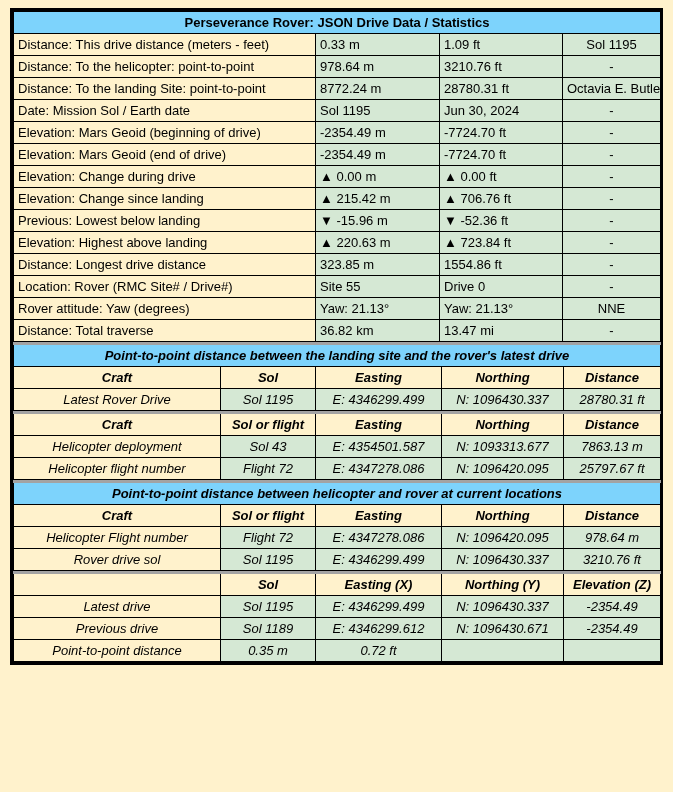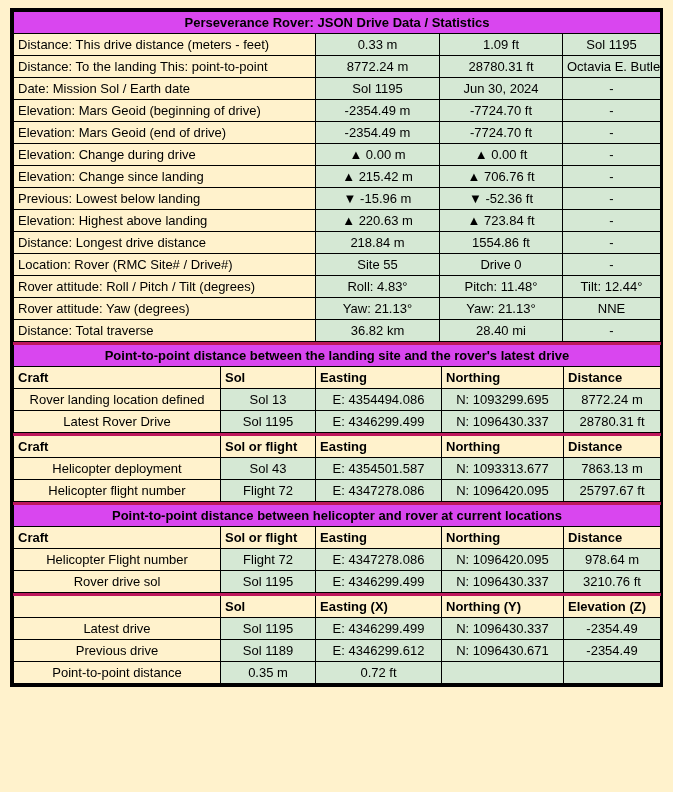--- a/index.html
+++ b/index.html
@@ -25,33 +25,34 @@
   }
   td {
     border: 1px solid #000;
     height: 21px;
     line-height: 21px;
     padding: 0 4px;
     overflow: hidden;
     white-space: nowrap;
     background: #FFF2CC;
   }
-  .section { border-top: 3px solid #be185d; }
+  .section { border-top: 3px solid #a3a3a3; font-style: italic; }
   .title-cell {
     font-weight: bold;
     text-align: center;
-    background: #d946ef;
+    background: #7dd3fc;
   }
   .hdr {
     font-weight: bold;
+    text-align: center;
     background: #FFF2CC;
   }
   .lbl { text-align: left; background: #FFF2CC; margin-left: 20px; }
   .green { background: #D5E8D4; }
-  .ra { text-align: center; }
+  .ra { text-align: left; }
   .ctr { text-align: center; }
 </style>
 </head>
 <body>
 
 <div class="page">
   <div class="board">
 
     <table>
       <colgroup>
@@ -64,21 +65,27 @@
           <tr>
         <td colspan="4" class="title-cell">Perseverance Rover: JSON Drive Data / Statistics</td>
       </tr>
       <tr>
             <td class="lbl">Distance: This drive distance (meters - feet)</td>
             <td class="green ra">0.33 m</td>
             <td class="green ra">1.09 ft</td>
             <td class="green ctr">Sol 1195</td>
           </tr>
       <tr>
-            <td class="lbl">Distance: To the landing This: point-to-point</td>
+            <td class="lbl">Distance: To the helicopter: point-to-point</td>
+            <td class="green ra">978.64 m</td>
+            <td class="green ra">3210.76 ft</td>
+            <td class="green ctr">-</td>
+          </tr>
+      <tr>
+            <td class="lbl">Distance: To the landing Site: point-to-point</td>
             <td class="green ra">8772.24 m</td>
             <td class="green ra">28780.31 ft</td>
             <td class="green ctr">Octavia E. Butler</td>
           </tr>
       <tr>
             <td class="lbl">Date: Mission Sol / Earth date</td>
             <td class="green ra">Sol 1195</td>
             <td class="green ra">Jun 30, 2024</td>
             <td class="green ctr">-</td>
           </tr>
@@ -113,46 +120,40 @@
             <td class="green ctr">-</td>
           </tr>
       <tr>
             <td class="lbl">Elevation: Highest above landing</td>
             <td class="green ra">▲ 220.63 m</td>
             <td class="green ra">▲ 723.84 ft</td>
             <td class="green ctr">-</td>
           </tr>
       <tr>
             <td class="lbl">Distance: Longest drive distance</td>
-            <td class="green ra">218.84 m</td>
+            <td class="green ra">323.85 m</td>
             <td class="green ra">1554.86 ft</td>
             <td class="green ctr">-</td>
           </tr>
       <tr>
             <td class="lbl">Location: Rover (RMC Site# / Drive#)</td>
             <td class="green ra">Site 55</td>
             <td class="green ra">Drive 0</td>
             <td class="green ctr">-</td>
-          </tr>
-      <tr>
-            <td class="lbl">Rover attitude: Roll / Pitch / Tilt (degrees)</td>
-            <td class="green ra">Roll: 4.83°</td>
-            <td class="green ra">Pitch: 11.48°</td>
-            <td class="green ctr">Tilt: 12.44°</td>
           </tr>
       <tr>
             <td class="lbl">Rover attitude: Yaw (degrees)</td>
             <td class="green ra">Yaw: 21.13°</td>
             <td class="green ra">Yaw: 21.13°</td>
             <td class="green ctr">NNE</td>
           </tr>
       <tr>
             <td class="lbl">Distance: Total traverse</td>
             <td class="green ra">36.82 km</td>
-            <td class="green ra">28.40 mi</td>
+            <td class="green ra">13.47 mi</td>
             <td class="green ctr">-</td>
           </tr>
     </tbody>
       </table>
 
     <table class="section">
       <colgroup>
           <col style="width:207px">
           <col style="width:95px">
           <col style="width:126px">
@@ -164,27 +165,20 @@
         <td colspan="5" class="title-cell">Point-to-point distance between the landing site and the rover's latest drive</td>
       </tr>
       <tr>
         <td class="hdr">Craft</td>
         <td class="hdr">Sol</td>
         <td class="hdr">Easting</td>
         <td class="hdr">Northing</td>
         <td class="hdr">Distance</td>
       </tr>
       <tr>
-            <td class="ctr">Rover landing location defined</td>
-            <td class="green ctr">Sol 13</td>
-            <td class="green ctr">E: 4354494.086</td>
-            <td class="green ctr">N: 1093299.695</td>
-            <td class="green ctr">8772.24 m</td>
-          </tr>
-      <tr>
             <td class="ctr">Latest Rover Drive</td>
             <td class="green ctr">Sol 1195</td>
             <td class="green ctr">E: 4346299.499</td>
             <td class="green ctr">N: 1096430.337</td>
             <td class="green ctr">28780.31 ft</td>
           </tr>
     </tbody>
       </table>
 
     <table class="section">

